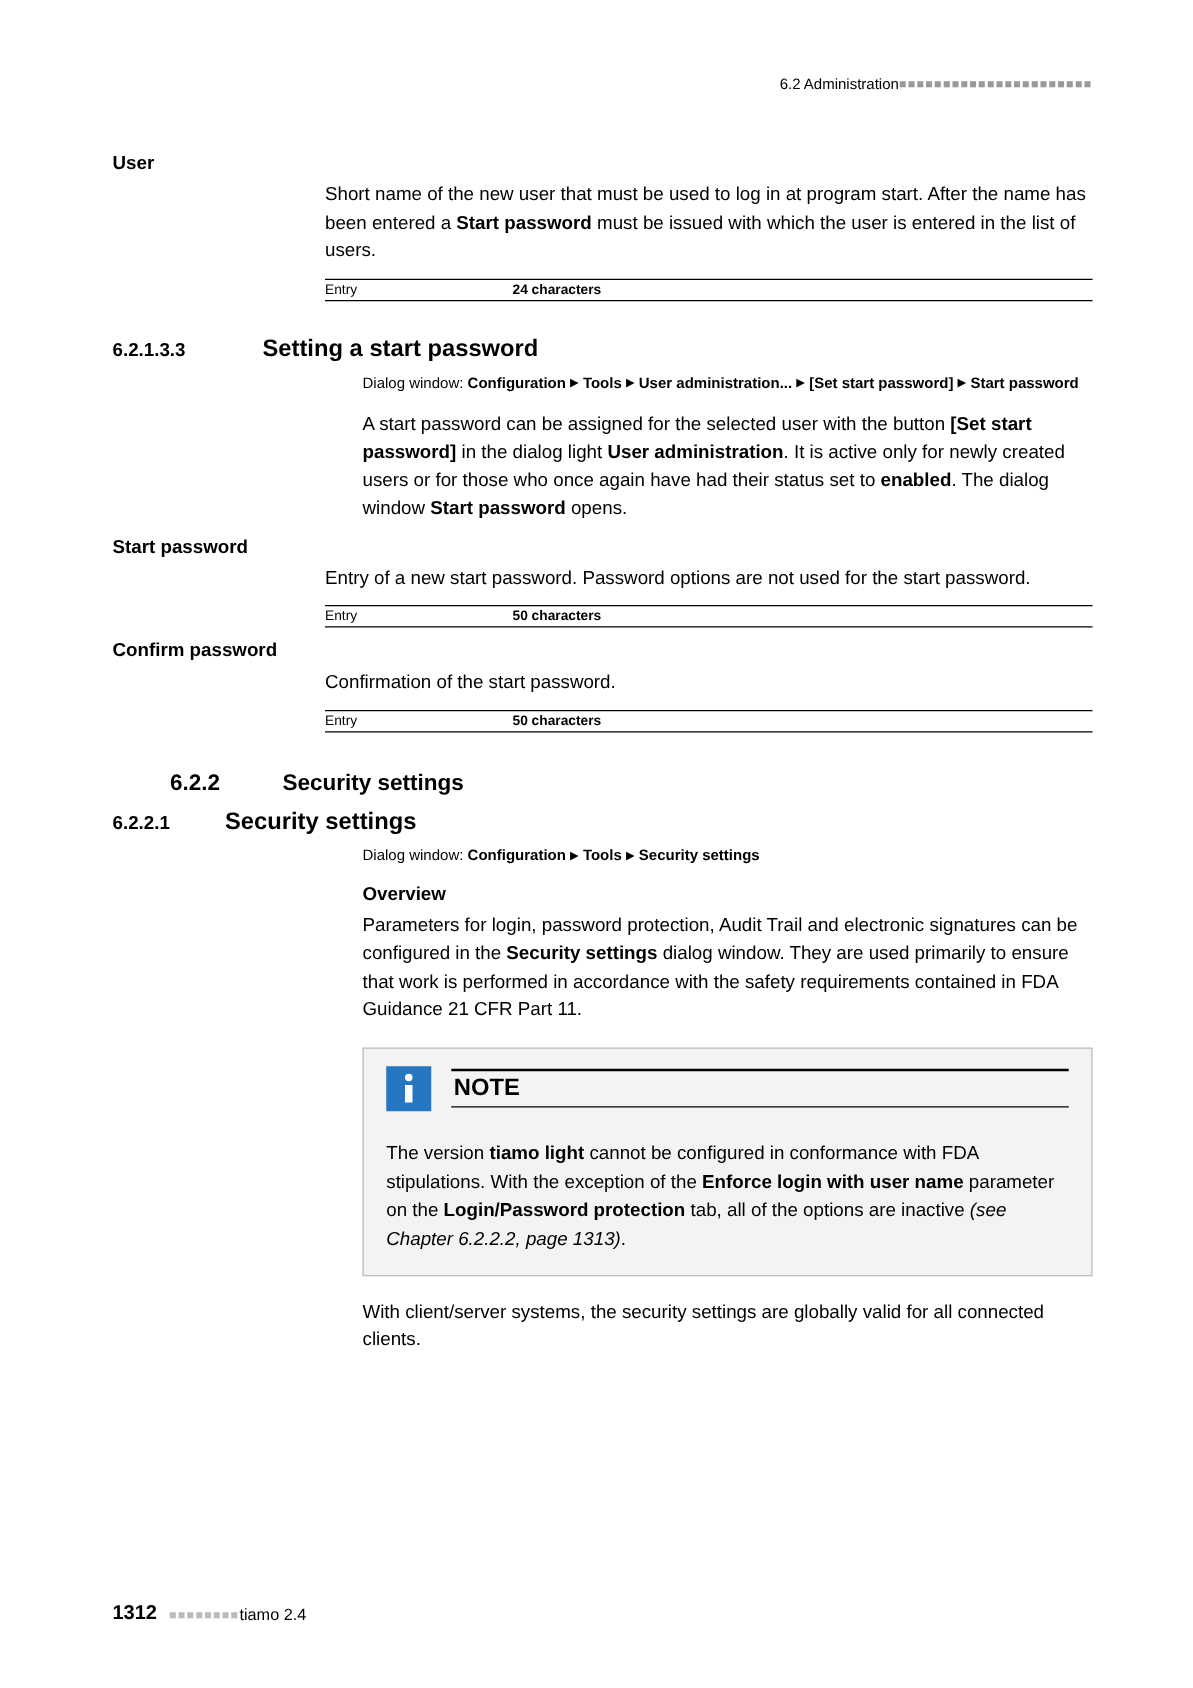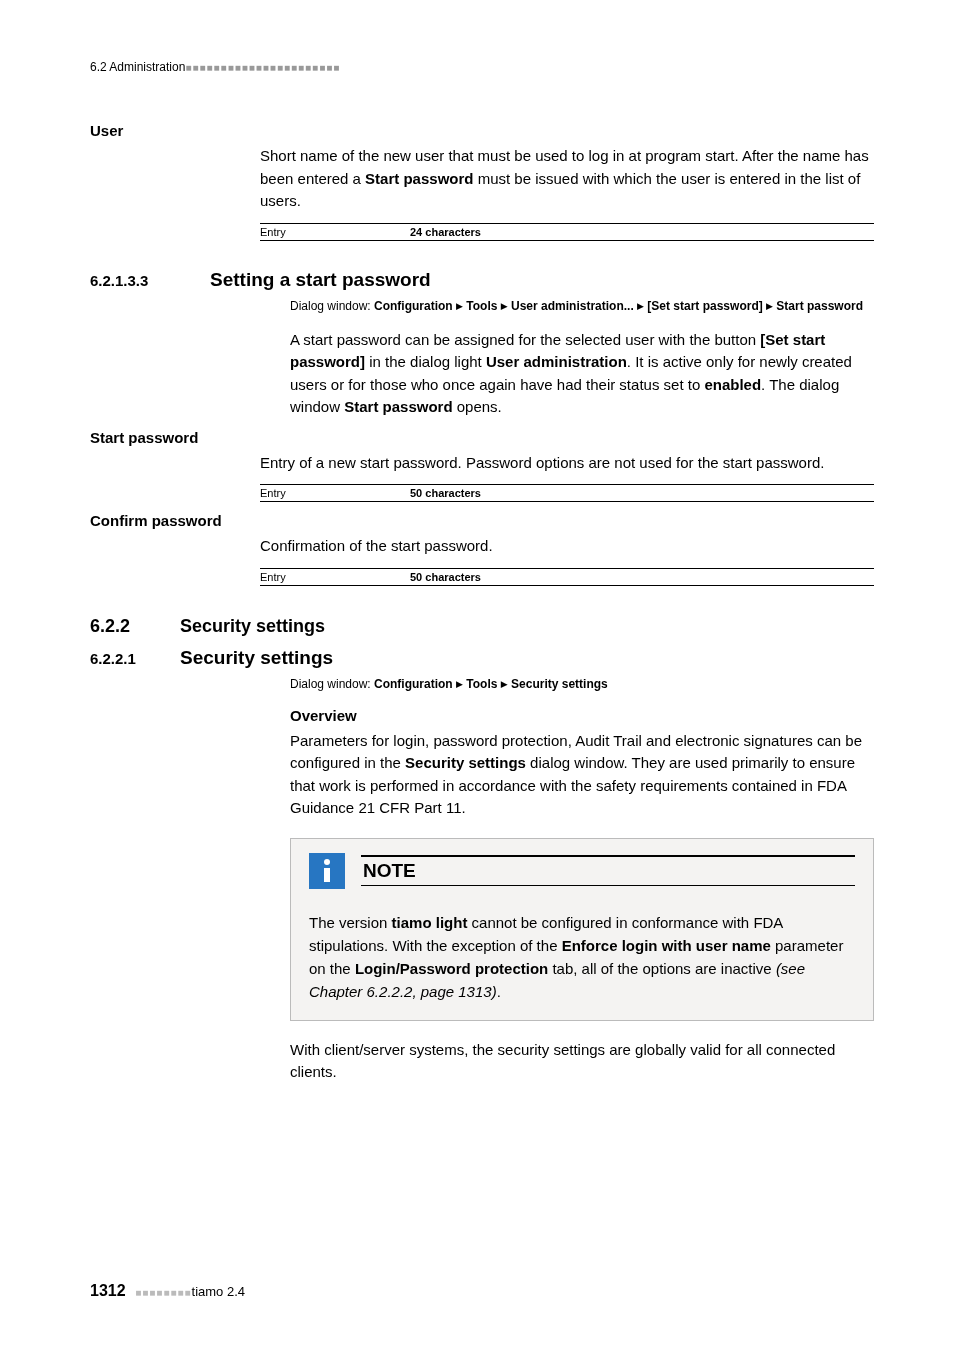--- a/index.html
+++ b/index.html
@@ -7,21 +7,21 @@
       font-family: "Segoe UI", Arial, sans-serif;
       background: #fff;
       color: #000;
       width: 954px;
       height: 1350px;
       position: relative;
       padding: 60px 80px 50px 90px;
     }
     .page-header {
       display: flex;
-      justify-content: flex-start;
+      justify-content: flex-end;
       align-items: center;
       font-size: 12px;
       margin-bottom: 48px;
     }
     .header-marks {
       color: #999;
       letter-spacing: 1px;
       font-size: 10px;
     }
     .content { }
@@ -67,20 +67,21 @@
     }
     .sec-title {
       font-weight: bold;
       font-size: 19px;
     }
     .sec-row-big {
       display: flex;
       align-items: baseline;
       margin-top: 30px;
       margin-bottom: 10px;
+      margin-left: 46px;
     }
     .sec-num-big {
       font-weight: bold;
       font-size: 18px;
       width: 90px;
       flex-shrink: 0;
     }
     .sec-title-big {
       font-weight: bold;
       font-size: 18px;

